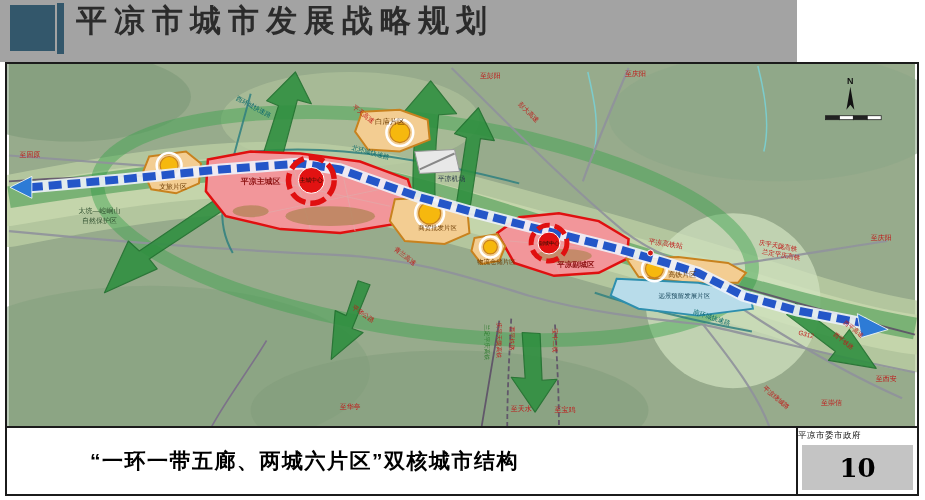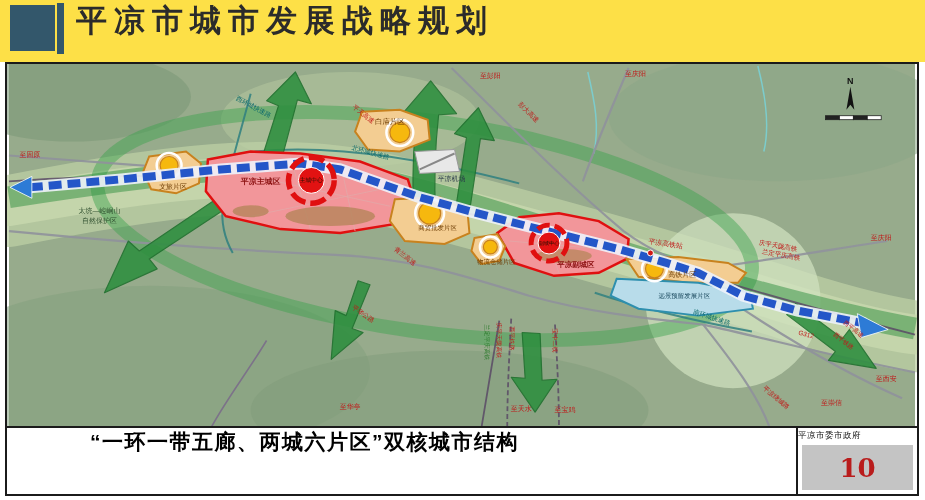--- a/index.html
+++ b/index.html
@@ -1,37 +1,37 @@
 <!DOCTYPE html>
 <html><head>
 <meta charset="utf-8">
 <style>
   html,body{margin:0;padding:0;background:#ffffff;}
   body{width:925px;height:500px;position:relative;font-family:"Liberation Sans",sans-serif;overflow:hidden;}
   
-  .header{position:absolute;left:0;top:0;width:925px;height:62px;background:#fde047;}
+  .header{position:absolute;left:0;top:0;width:797px;height:62px;background:#a3a3a3;}
   .hdr-square{position:absolute;left:10px;top:5px;width:45px;height:46px;background:#33576b;}
   .hdr-bar{position:absolute;left:57px;top:3px;width:7px;height:51px;background:#33576b;}
   .hdr-titles{position:absolute;left:76px;top:4px;}
   .hdr-title{font-size:31px;font-weight:bold;color:#2b2b2b;letter-spacing:7px;line-height:34px;white-space:nowrap;}
   .hdr-sub{font-size:11.5px;font-weight:bold;color:#3c3c3c;letter-spacing:1.6px;margin-top:-2px;white-space:nowrap;}
   .hdr-maptitle{position:absolute;right:16px;bottom:2px;font-size:13.5px;color:#111;letter-spacing:1px;}
   
   .frame{position:absolute;left:5px;top:62px;width:914px;height:434px;border:2px solid #1b1b1b;box-sizing:border-box;background:#fff;}
   .mapwrap{position:absolute;left:0;top:0;width:910px;height:364px;border-bottom:2px solid #1b1b1b;box-sizing:border-box;overflow:hidden;}
   svg{display:block;}
   svg text{font-family:"Liberation Sans",sans-serif;}
   
   .footer{position:absolute;left:0;top:364px;width:910px;height:66px;display:flex;}
-  .caption-area{flex:1;display:flex;padding-left:83px;border-radius:13px;}
+  .caption-area{flex:1;display:flex;align-items:center;padding-left:83px;border-radius:13px;}
   .caption{font-size:21px;font-weight:bold;color:#000;letter-spacing:1.5px;white-space:nowrap;}
   .pagebox{width:121px;border-left:2px solid #1b1b1b;box-sizing:border-box;display:flex;flex-direction:column;}
   .agency{font-size:8.5px;color:#111;padding:2px 0 1px 0;letter-spacing:0.5px;}
   .pagenum{flex:1;margin:2px 4px 4px 4px;background:#c4c4c4;display:flex;align-items:center;justify-content:center;
-           font-family:"DejaVu Serif",serif;font-size:26px;font-weight:bold;color:#b91c1c;}
+           font-family:"DejaVu Serif",serif;font-size:26px;font-weight:bold;color:#000000;}
 </style>
 </head>
 <body>
 
 <div class="header">
   <div class="hdr-square"></div>
   <div class="hdr-bar"></div>
   <div class="hdr-titles">
     <div class="hdr-title">平凉市城市发展战略规划</div>
   </div>

